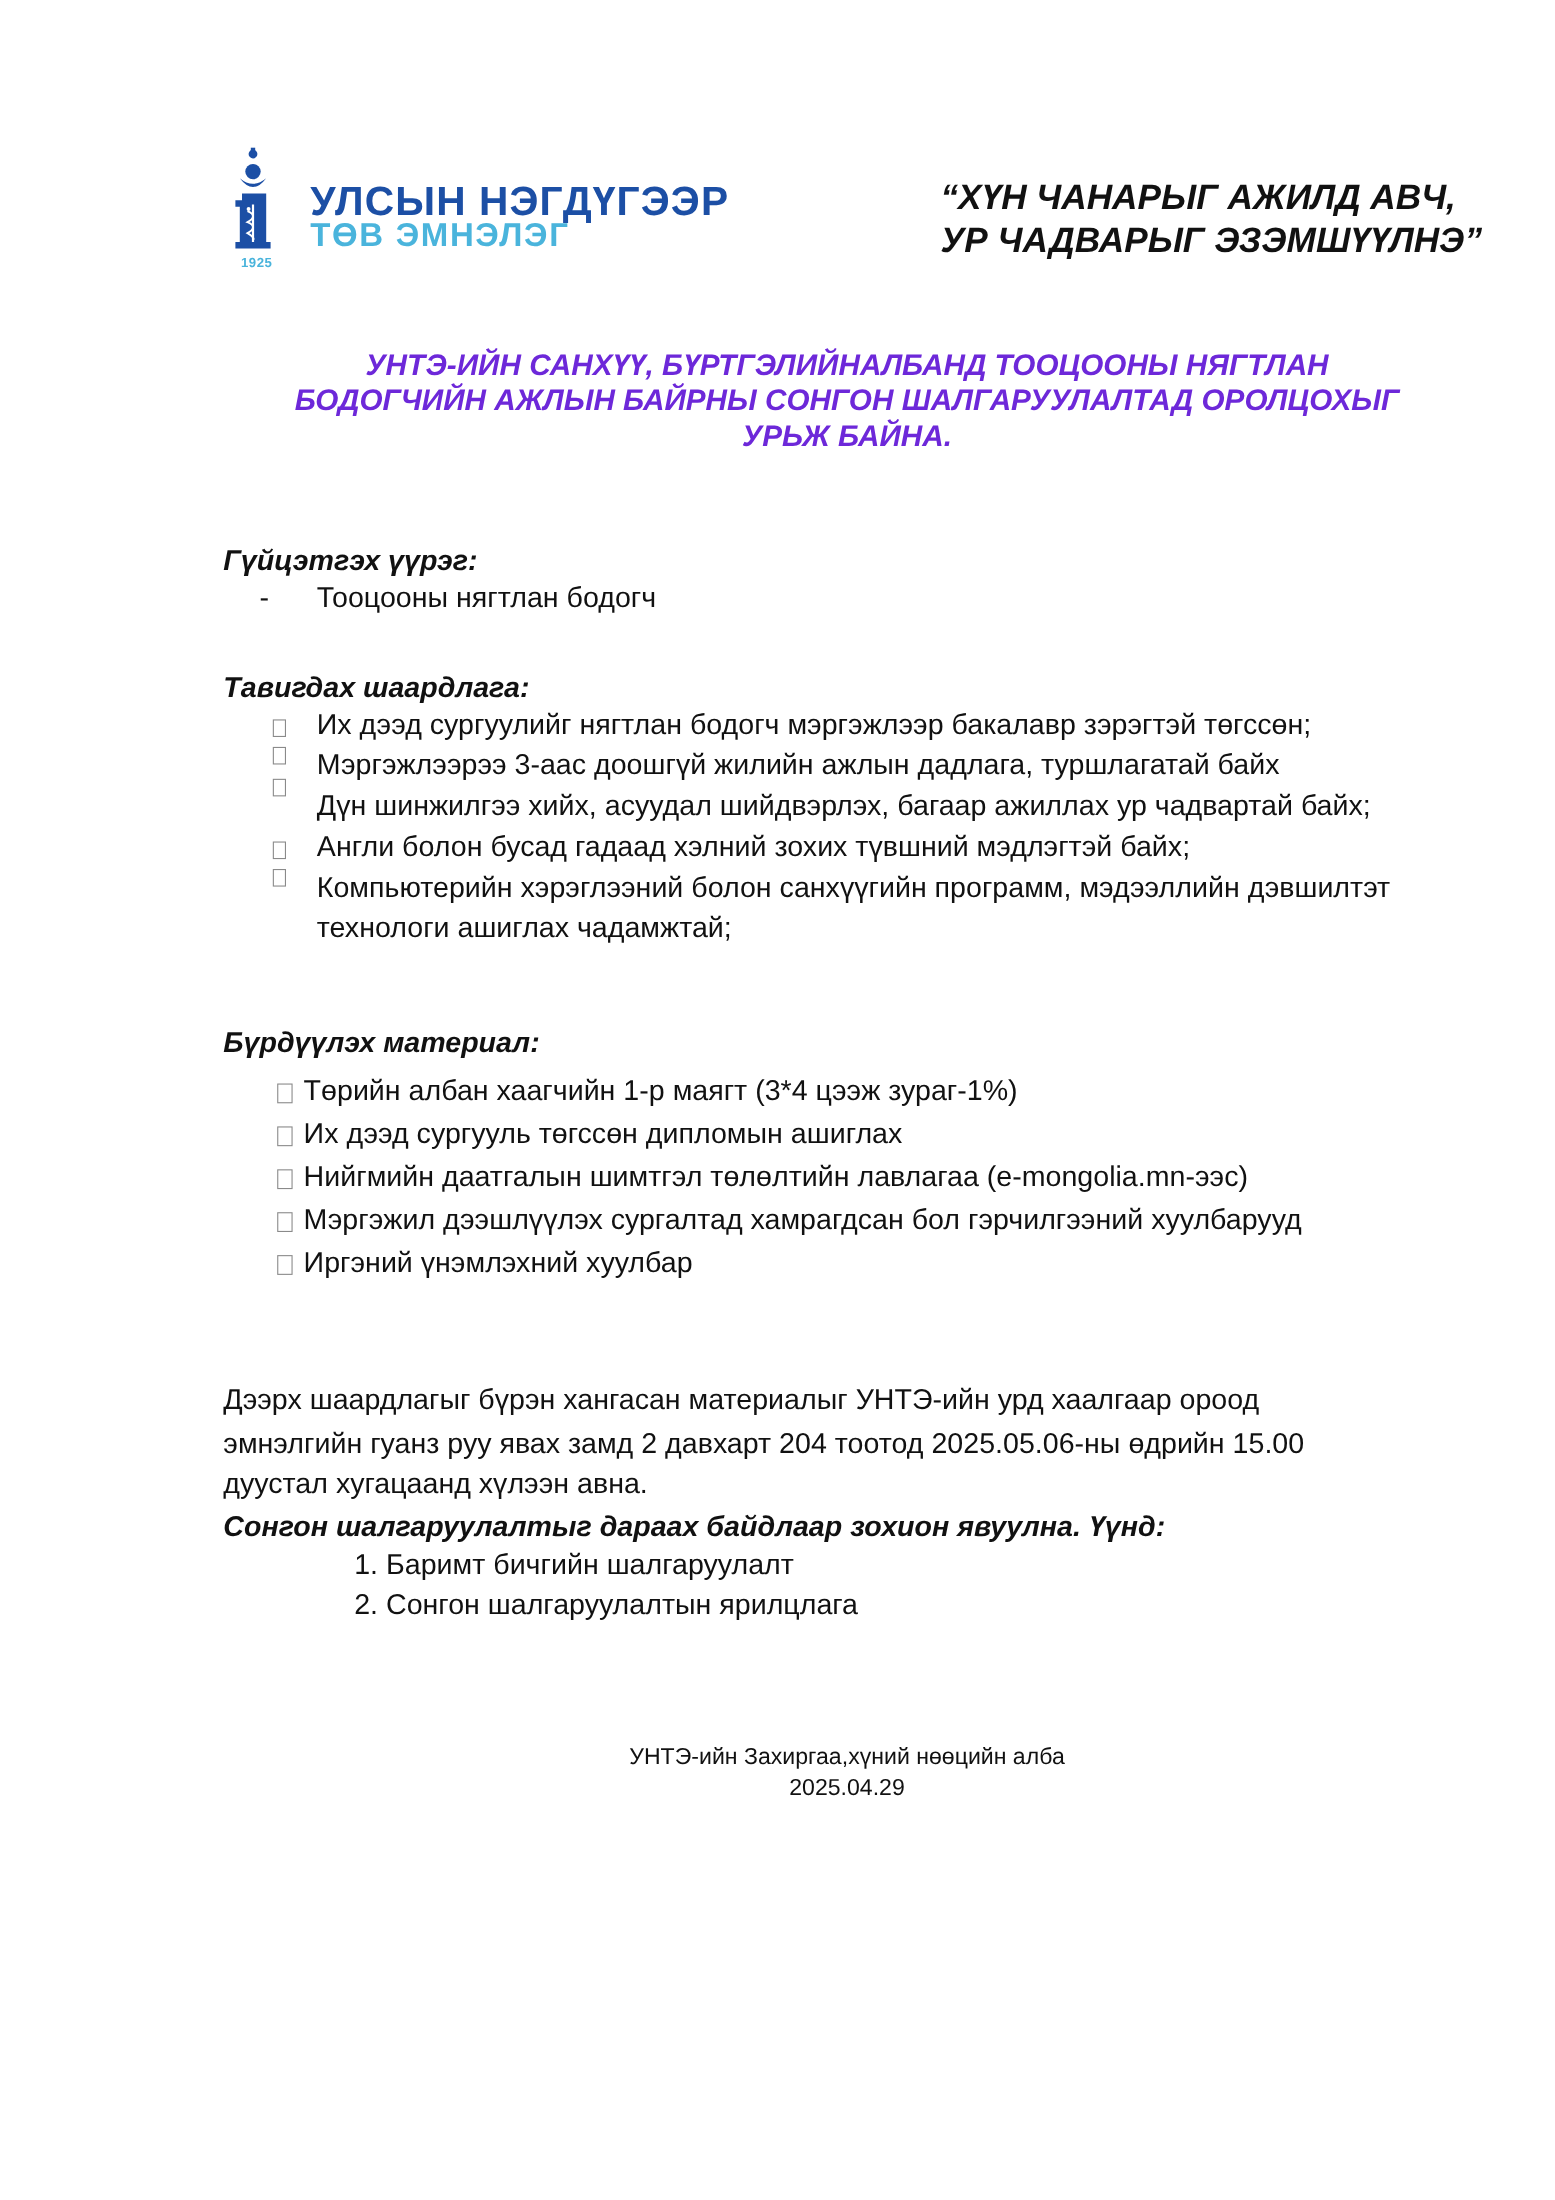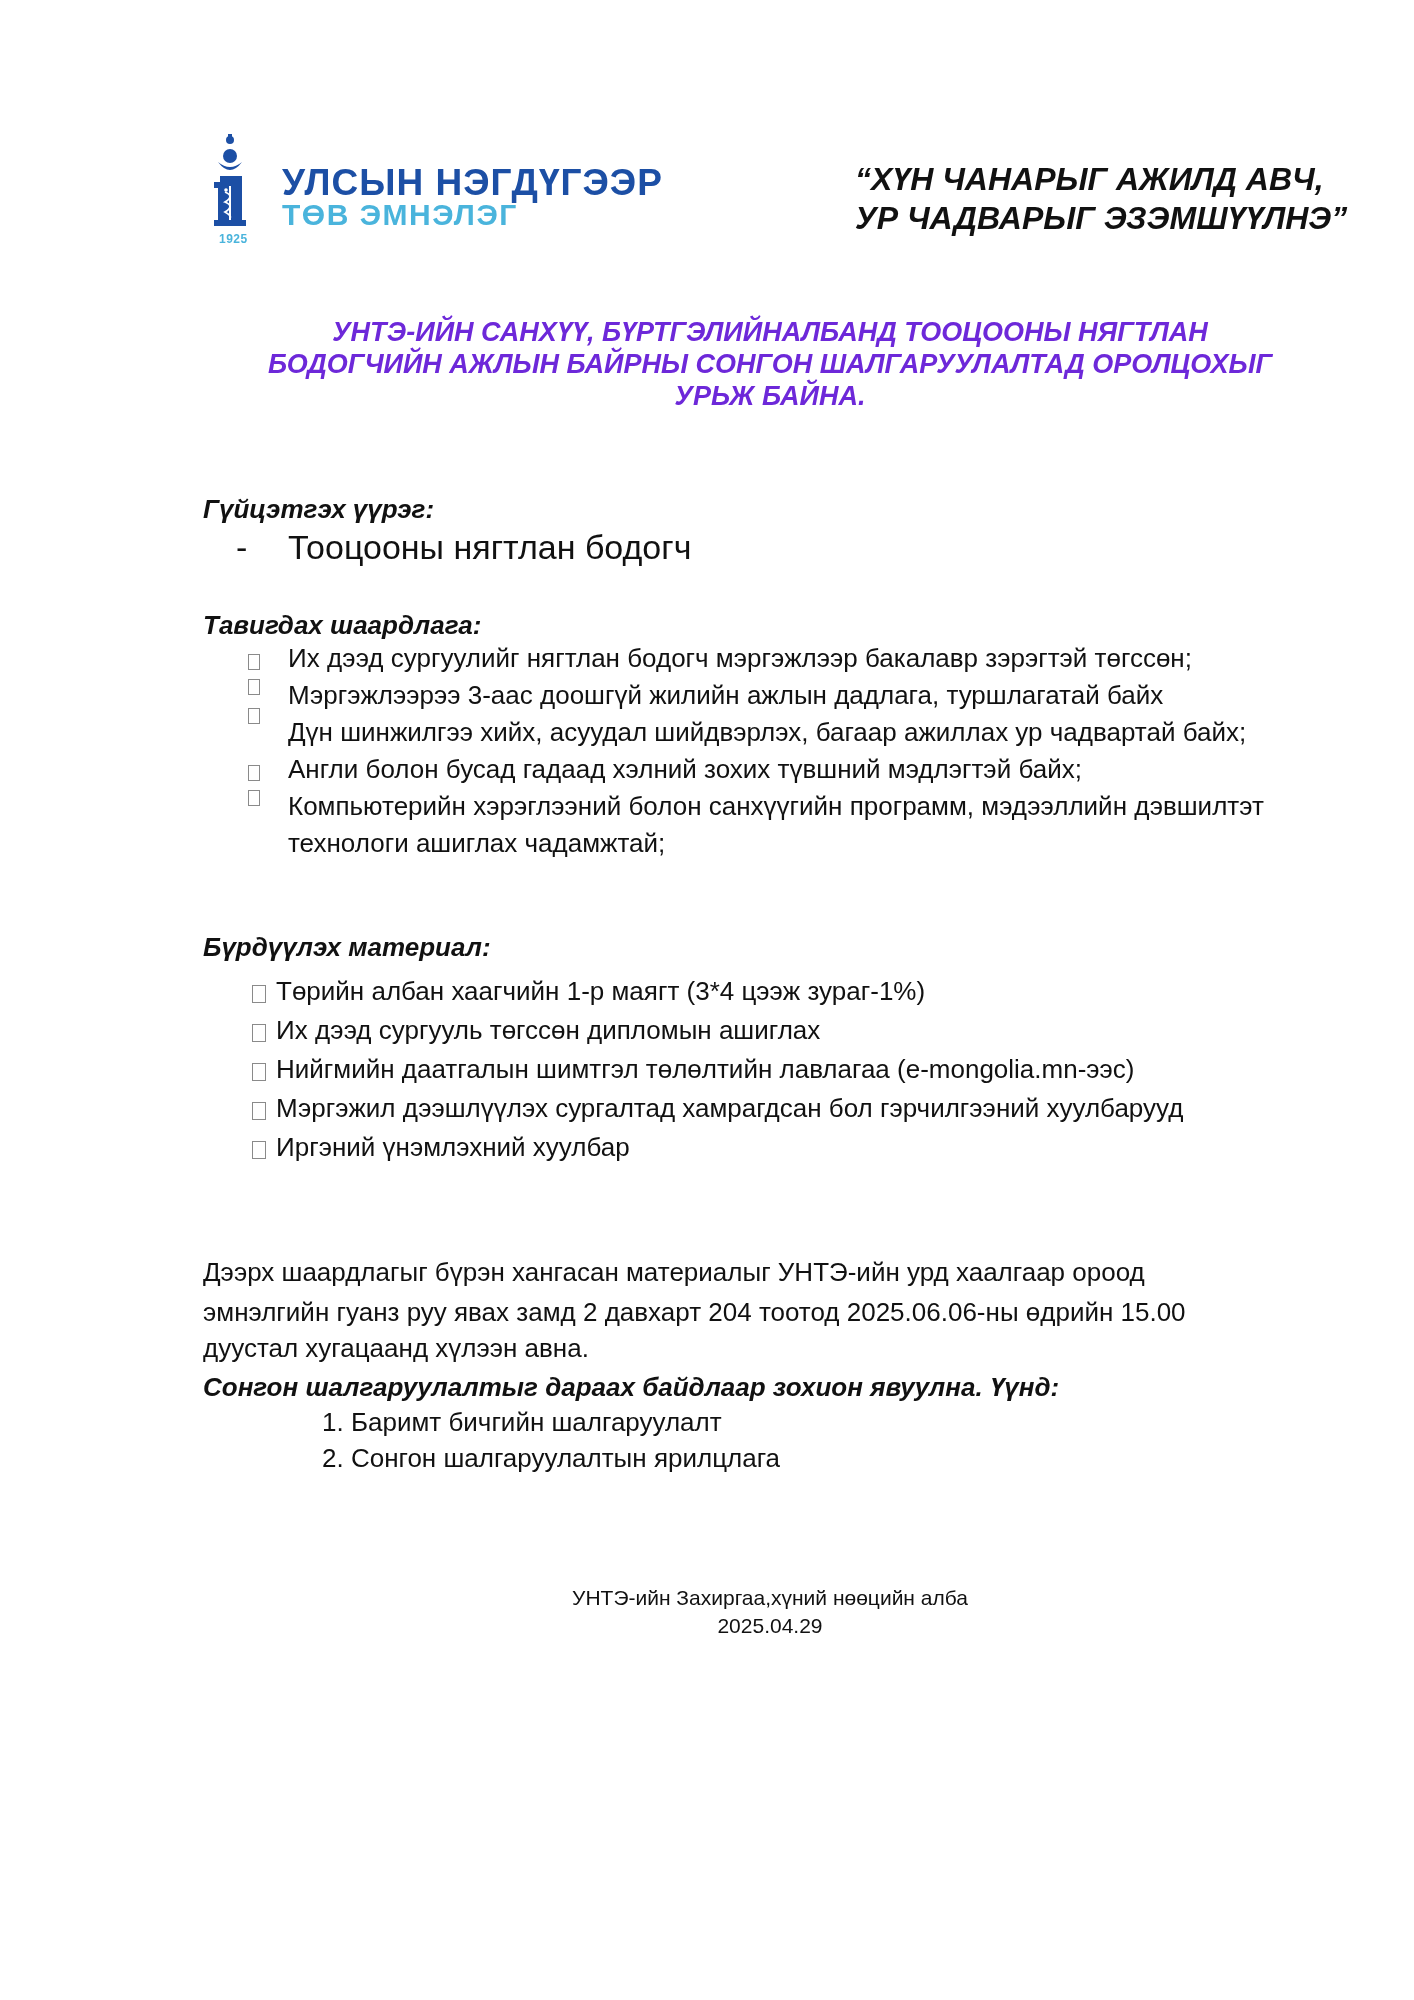--- a/index.html
+++ b/index.html
@@ -18,21 +18,21 @@
     .logo-line2 { position: absolute; left: 70px; top: 64px; font-size: 30px; font-weight: bold; color: #4ab4dc; letter-spacing: 1.5px; white-space: nowrap; }
 
     
     .slogan { position: absolute; left: 855px; top: 160px; font-size: 32px; font-weight: bold; font-style: italic; line-height: 39px; white-space: nowrap; color: #111; }
 
     
     .doc-title { position: absolute; left: 200px; top: 316px; width: 1140px; text-align: center; font-size: 27px; font-weight: bold; font-style: italic; line-height: 32px; color: #6d28d9; }
 
     .section-heading { position: absolute; left: 203px; font-size: 26px; font-weight: bold; font-style: italic; white-space: nowrap; }
 
-    .dash-item { position: absolute; left: 236px; top: 528px; font-size: 34px; white-space: nowrap; }
+    .dash-item { position: absolute; left: 236px; top: 528px; font-size: 26px; white-space: nowrap; }
     .dash-item .dash { display: inline-block; width: 52px; }
 
     .req-list { position: absolute; left: 246px; top: 640px; width: 1100px; font-size: 26px; line-height: 37px; }
     .req-item { position: relative; padding-left: 42px; }
     .bullet-box { position: absolute; left: 2px; width: 10px; height: 14px; border: 1px solid #8a8a8a; background: #fff; }
 
     .mat-list { position: absolute; left: 252px; top: 972px; font-size: 26px; line-height: 39px; }
     .mat-item { white-space: nowrap; display: flex; align-items: center; }
     .mat-item .bullet-box-inline { display: inline-block; width: 12px; height: 16px; border: 1px solid #8a8a8a; margin-right: 10px; margin-top: 4px; }
 
@@ -130,21 +130,21 @@
       <span>Мэргэжил дээшлүүлэх сургалтад хамрагдсан бол гэрчилгээний хуулбарууд</span>
     </div>
     <div class="mat-item">
       <span class="bullet-box-inline"></span>
       <span>Иргэний үнэмлэхний хуулбар</span>
     </div>
   </div>
 
   <div class="paragraph">
     <div>Дээрх шаардлагыг бүрэн хангасан материалыг УНТЭ-ийн урд хаалгаар ороод</div>
-    <div>эмнэлгийн гуанз руу явах замд 2 давхарт 204 тоотод 2025.06.06-ны өдрийн 15.00</div>
+    <div>эмнэлгийн гуанз руу явах замд 2 давхарт 204 тоотод 2025.05.06-ны өдрийн 15.00</div>
     <div class="l3">дуустал хугацаанд хүлээн авна.</div>
   </div>
 
   <div class="section-heading" style="top:1372px;">Сонгон шалгаруулалтыг дараах байдлаар зохион явуулна. Үүнд:</div>
   <div class="ord-list">
     <div>1. Баримт бичгийн шалгаруулалт</div>
     <div>2. Сонгон шалгаруулалтын ярилцлага</div>
   </div>
 
   <div class="signature">

